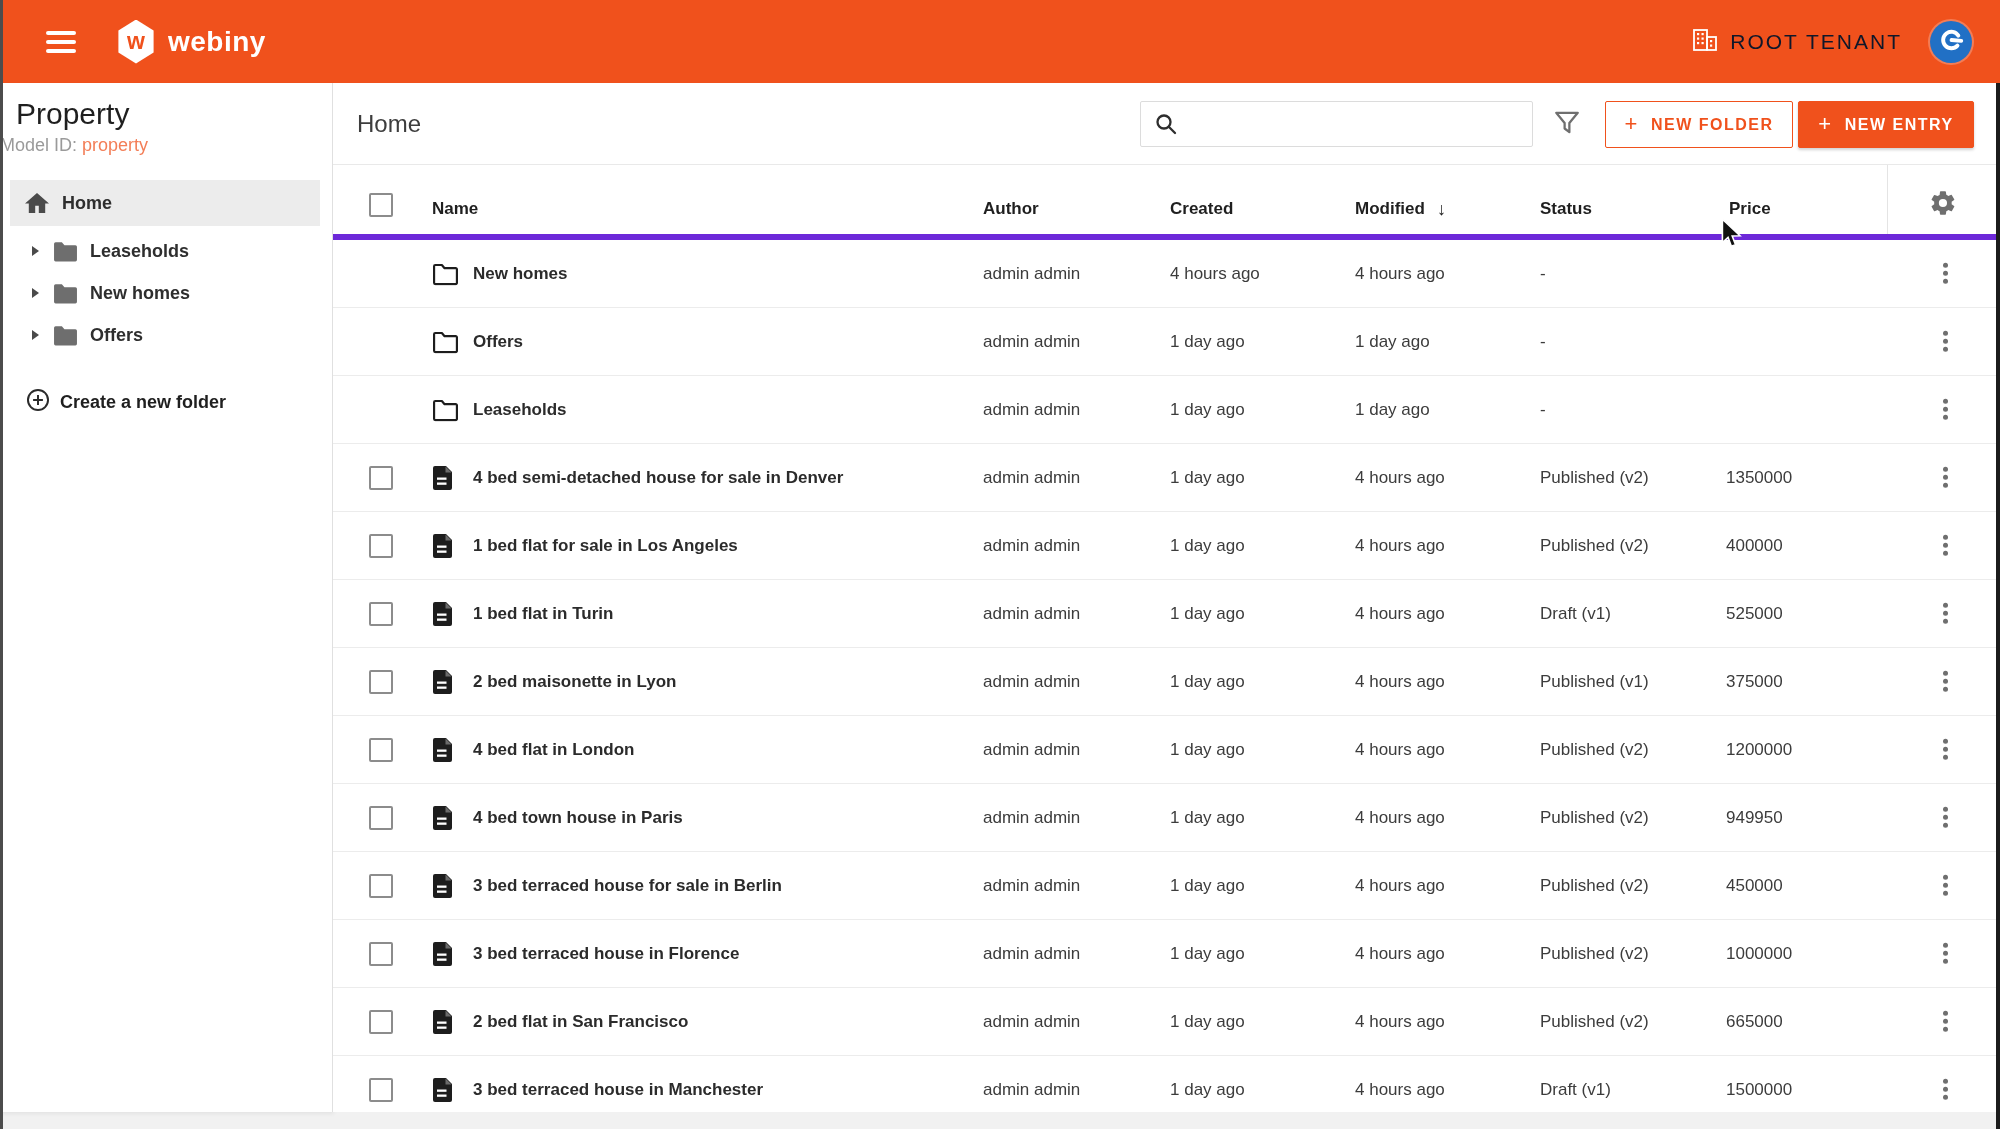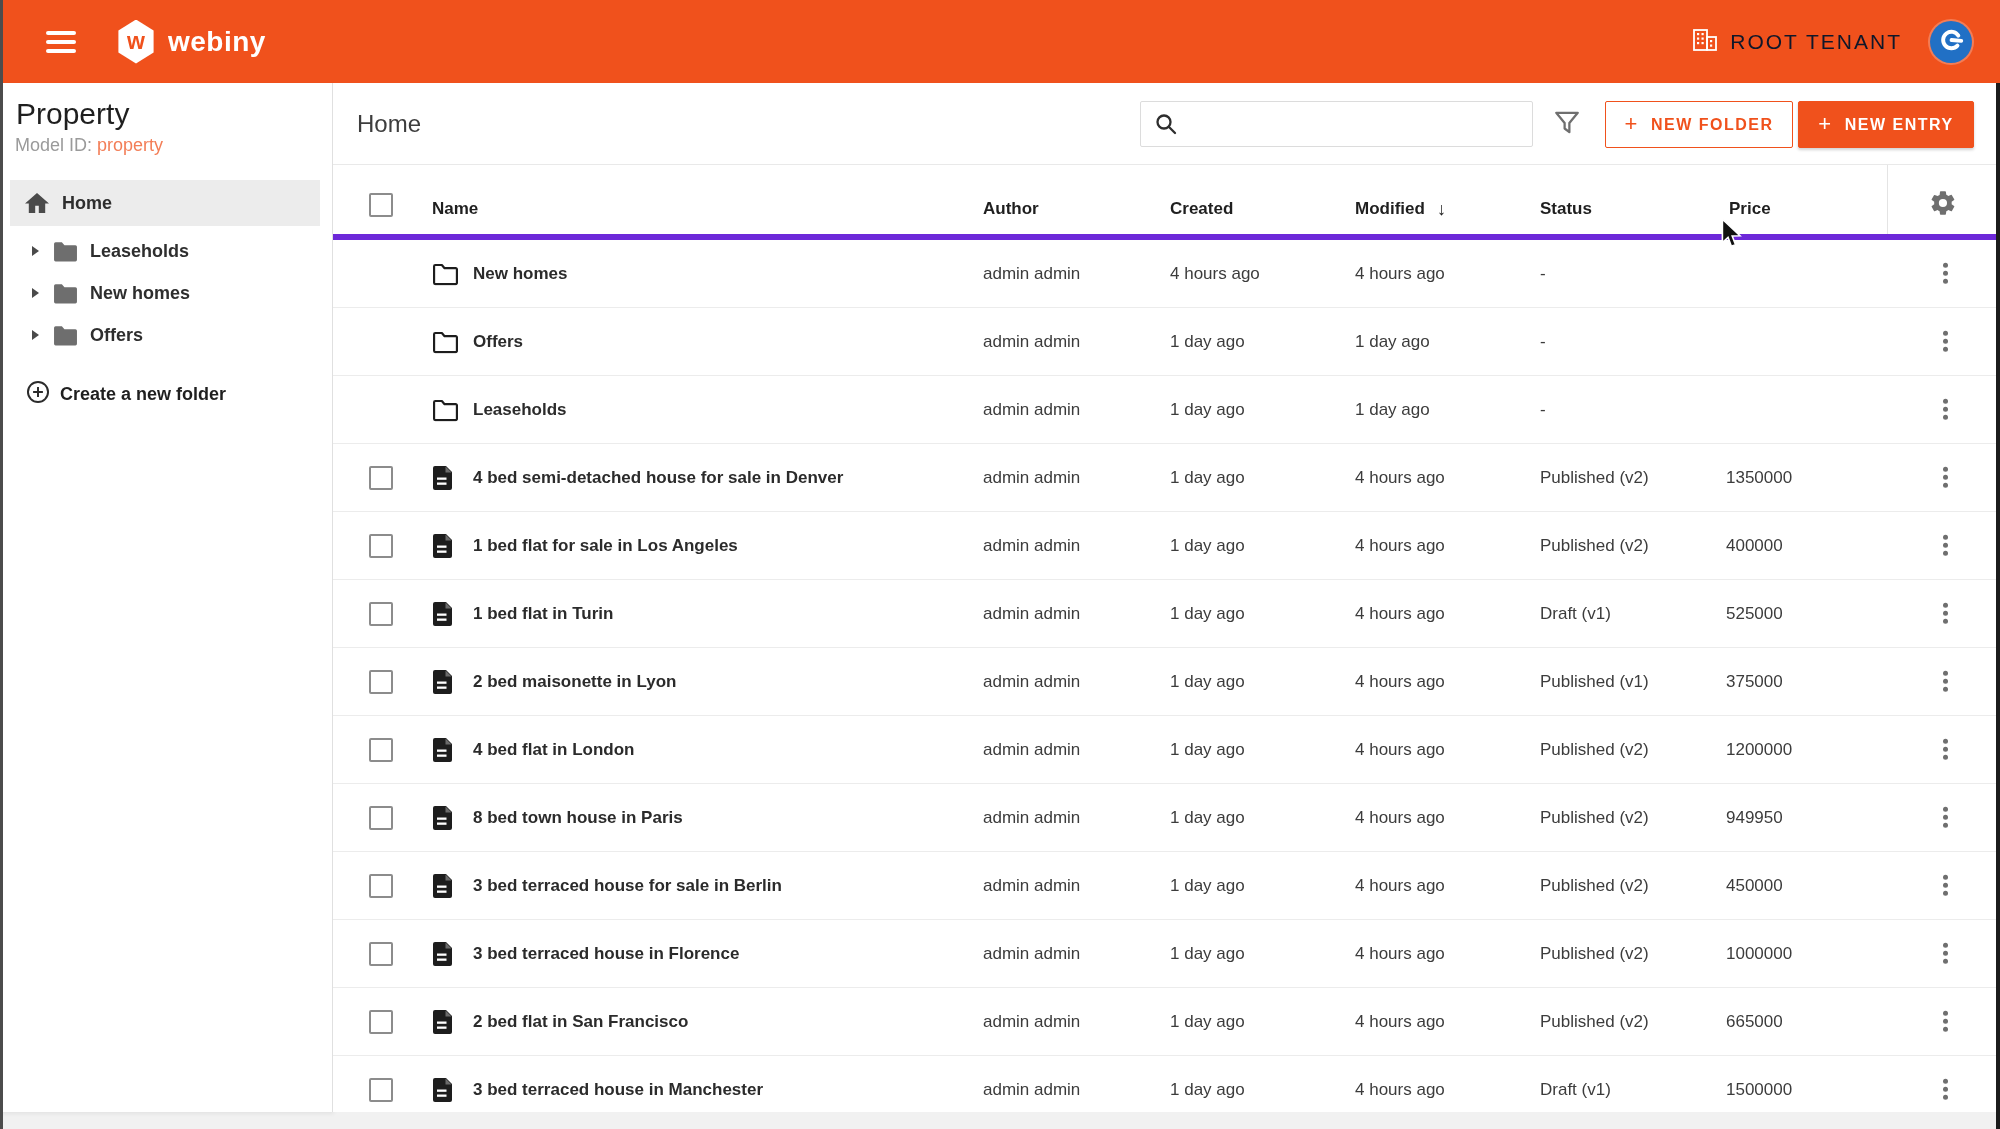--- a/index.html
+++ b/index.html
@@ -24,31 +24,31 @@
             display:flex; align-items:center; justify-content:center; cursor:pointer;
             box-shadow:0 0 0 2px rgba(255,255,255,.25); }
 
   
   .bodywrap { position:absolute; left:0; top:83px; width:2000px; height:1029px; display:flex; }
 
   
   .sidebar { width:333px; height:1029px; background:#fff; border-right:1px solid #e0e0e0;
              box-shadow:1px 2px 4px rgba(0,0,0,.06); }
   .sb-title { font-size:30px; font-weight:500; color:#1f1f1f; margin:14px 0 4px 16px; }
-  .sb-model { font-size:18px; color:#9a9a9a; margin-left:15px; }
+  .sb-model { font-size:18px; color:#9a9a9a; }
   .sb-model .mid { color:#F37E57; }
   .sb-nav { margin-top:24px; }
   .sb-home { display:flex; align-items:center; height:46px; background:#ececec; margin:0 12px 4px 10px; cursor:pointer; }
   .sb-home .hicon { margin-left:14px; display:flex; }
   .sb-home .hlabel { margin-left:12px; font-size:18px; font-weight:700; color:#2e2e2e; }
   .sb-item { display:flex; align-items:center; height:42px; padding-left:32px; cursor:pointer; }
   .chev { width:0; height:0; border-left:7px solid #4a4a4a; border-top:5px solid transparent; border-bottom:5px solid transparent; }
   .sb-folder-icon { margin-left:14px; display:flex; }
   .sb-item-label { margin-left:12px; font-size:18px; font-weight:600; color:#2e2e2e; }
-  .sb-create { display:flex; align-items:center; margin-top:24px; padding-left:26px; cursor:pointer; }
+  .sb-create { display:flex; align-items:center; margin-top:32px; padding-left:26px; cursor:pointer; }
   .sb-create-label { margin-left:10px; font-size:18px; font-weight:700; color:#1f1f1f; }
 
   
   .main { position:relative; width:1667px; height:1029px; background:#fff; overflow:hidden; }
   .toolbar { position:relative; height:82px; border-bottom:1px solid #e9e9e9; }
   .page-title { position:absolute; left:24px; top:50%; transform:translateY(-50%);
                 font-size:24px; font-weight:400; color:#3d3d3d; }
   .search { position:absolute; left:807px; top:18px; width:393px; height:46px;
             border:1px solid #dcdcdc; border-radius:2px; background:#fff;
             display:flex; align-items:center; }
@@ -422,21 +422,21 @@
   <div class="trow">
     <span class="checkbox"></span>
     <span class="cell-icon">
               <svg width="22" height="27" viewBox="0 0 22 26">
                 <path d="M3 1 h11 l6 6 v16 a2 2 0 0 1 -2 2 H3 a2 2 0 0 1 -2 -2 V3 a2 2 0 0 1 2 -2 z" fill="#1d1d1d"></path>
                 <path d="M13.5 1.5 l6 6 h-6 z" fill="#fff" opacity="0.35"></path>
                 <rect x="5" y="12.5" width="9.5" height="2.3" fill="#fff"></rect>
                 <rect x="5" y="17.5" width="9.5" height="2.3" fill="#fff"></rect>
               </svg>
             </span>
-    <span class="cell cell-name">8 bed town house in Paris</span>
+    <span class="cell cell-name">4 bed town house in Paris</span>
     <span class="cell cell-author">admin admin</span>
     <span class="cell cell-created">1 day ago</span>
     <span class="cell cell-modified">4 hours ago</span>
     <span class="cell cell-status">Published (v2)</span>
     <span class="cell cell-price">949950</span>
     <span class="kebab">
               <i></i>
               <i></i>
               <i></i>
             </span>

